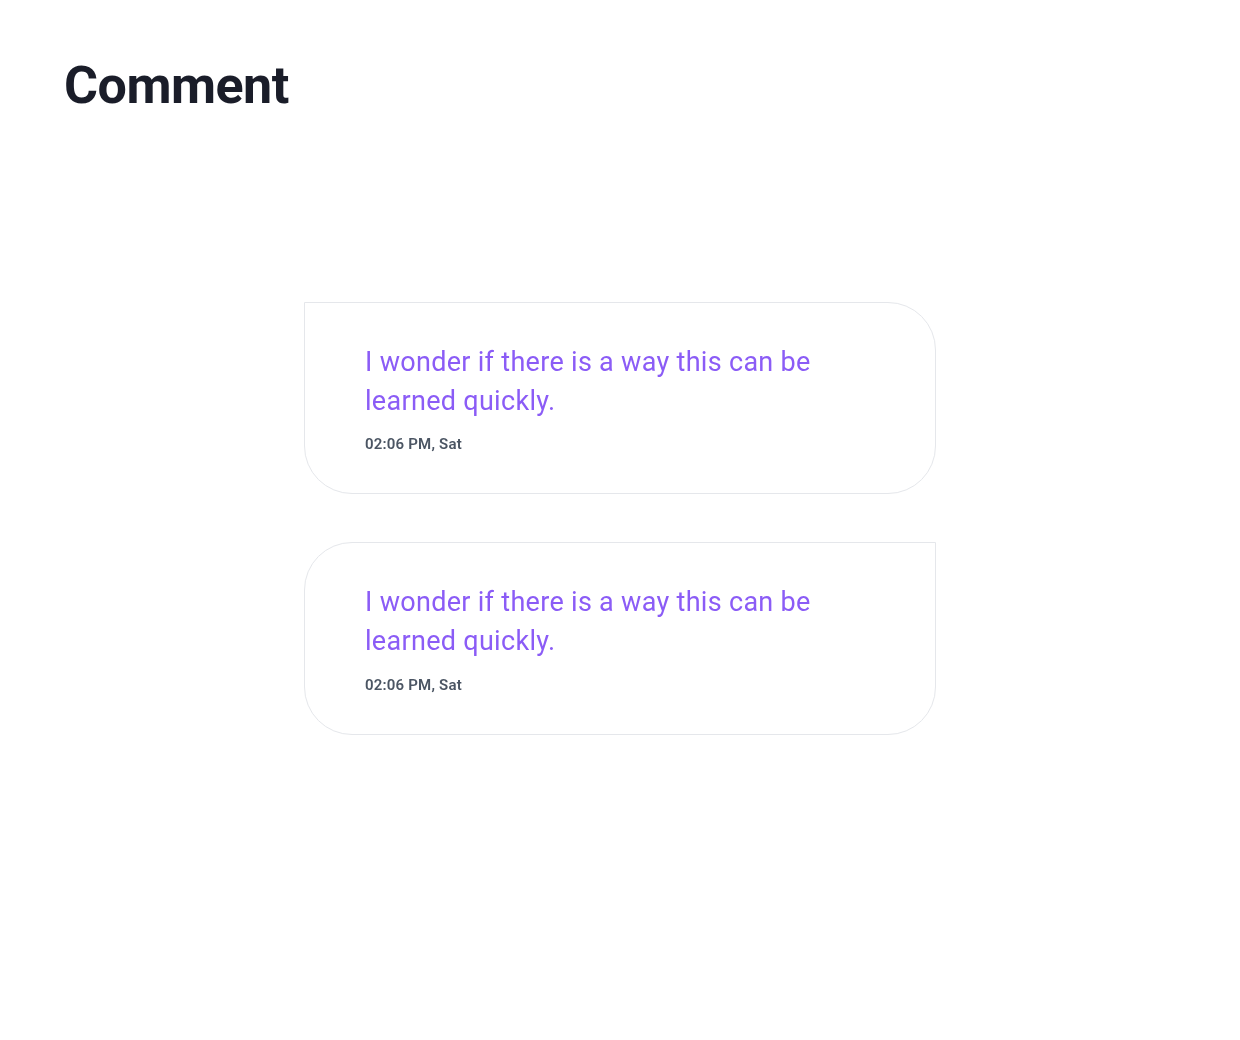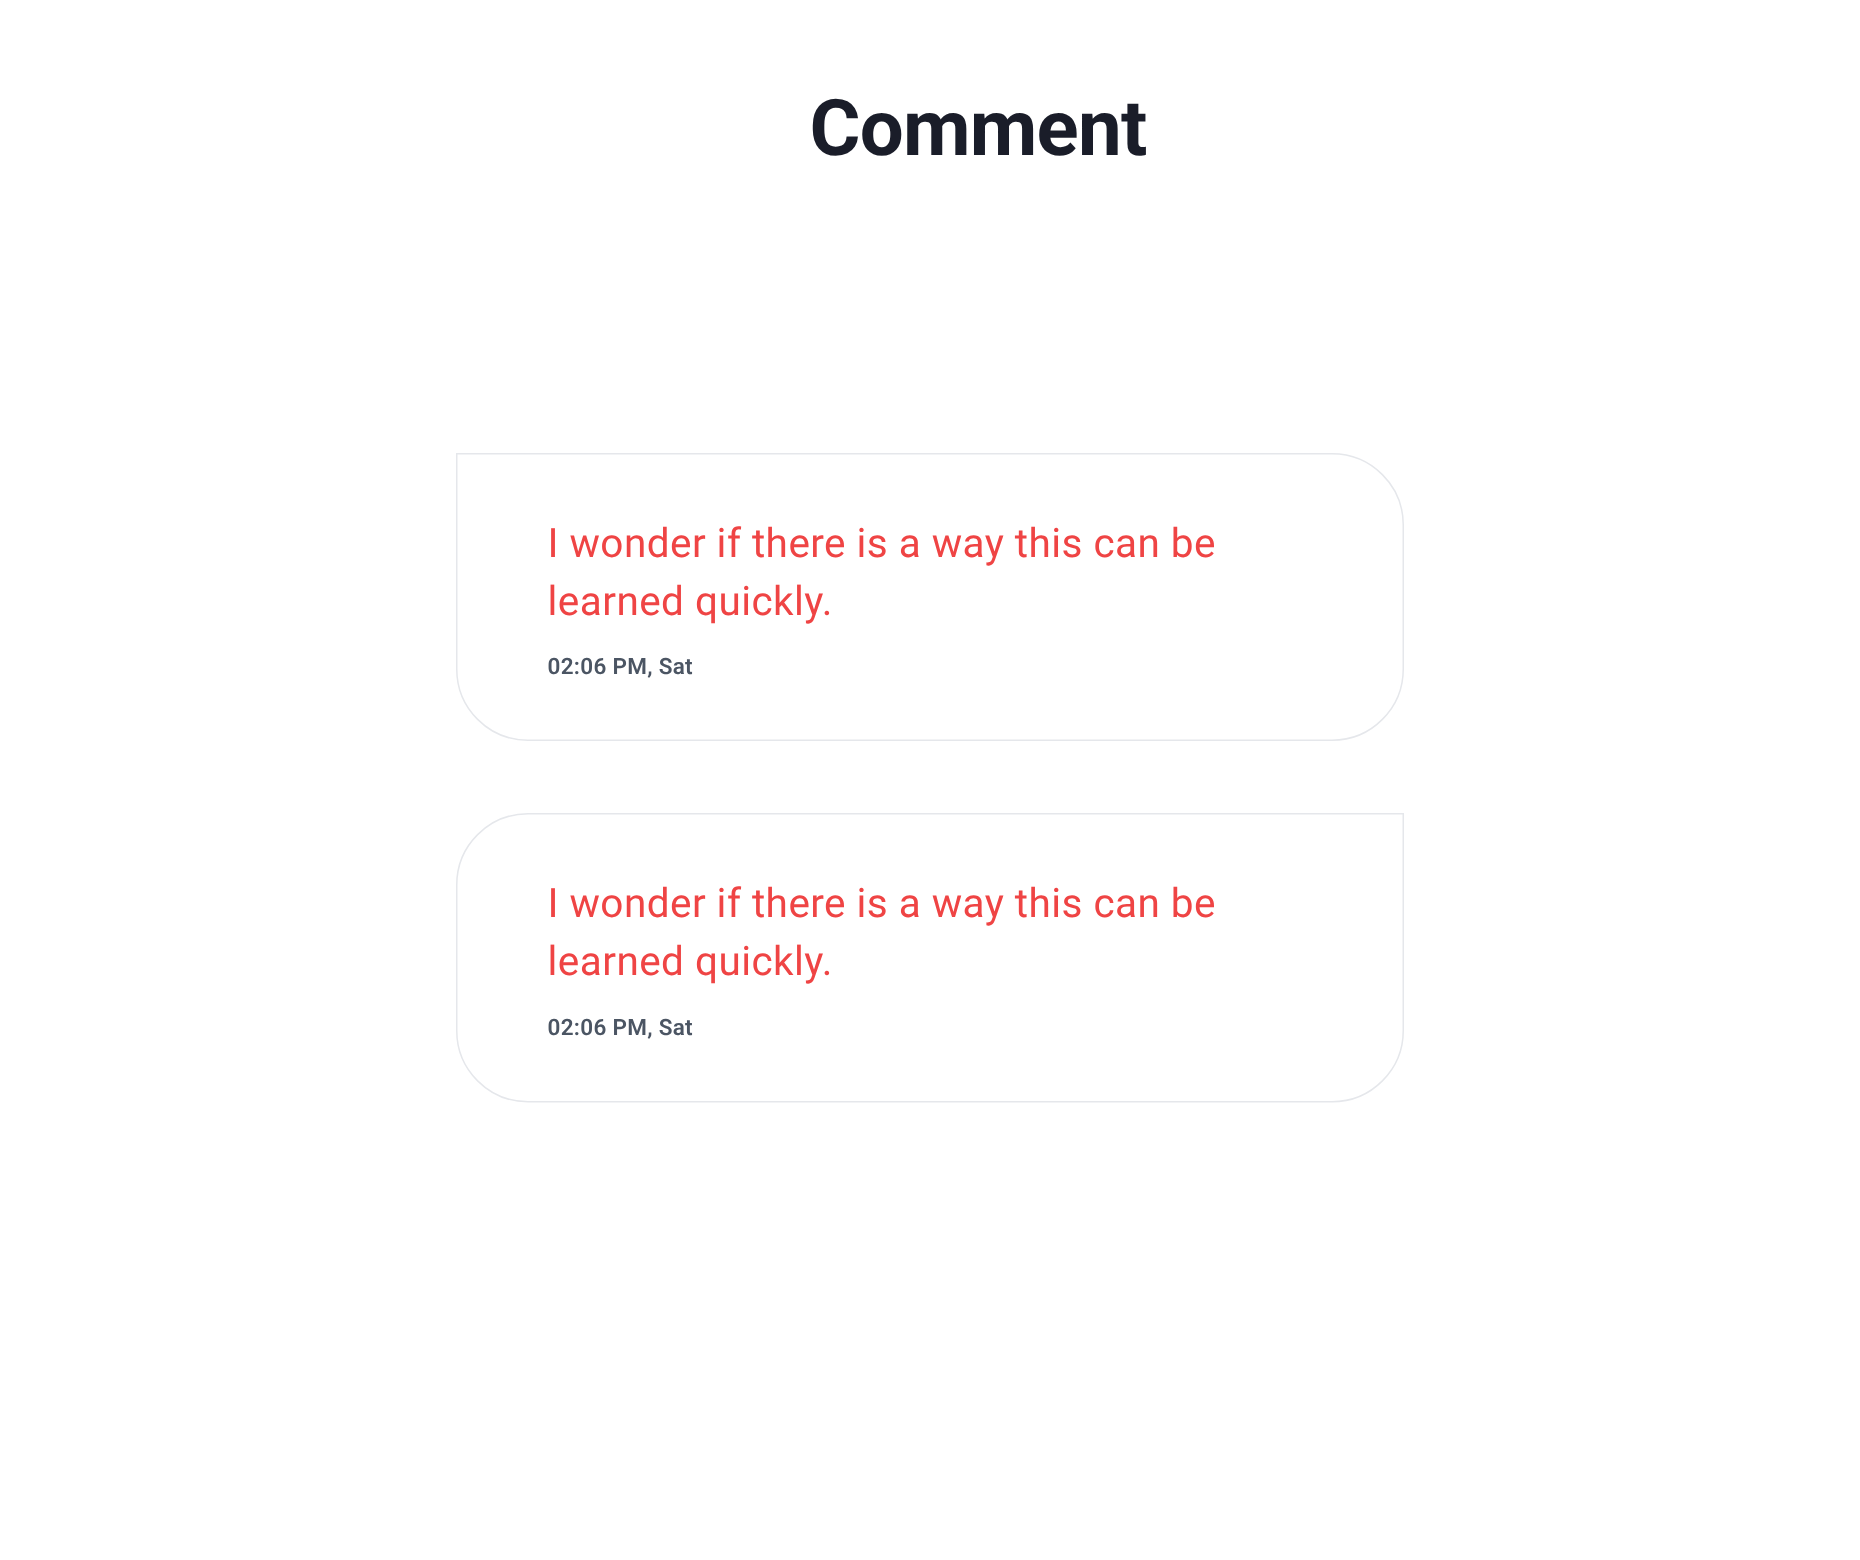--- a/index.html
+++ b/index.html
@@ -15,21 +15,20 @@
       height: 1040px;
       overflow: hidden;
     }
     
     .page-title {
       font-size: 52px;
       font-weight: 700;
       color: #1a1d29;
       padding: 55px 0 0 64px;
       letter-spacing: -0.5px;
-      text-align: center;
     }
     
     .comments-container {
       display: flex;
       flex-direction: column;
       align-items: center;
       gap: 48px;
       margin-top: 186px;
     }
     
@@ -44,21 +43,21 @@
       border-radius: 0 48px 48px 48px;
     }
     
     .comment-bubble.variant-2 {
       border-radius: 48px 0 48px 48px;
     }
     
     .comment-text {
       font-size: 27px;
       line-height: 1.45;
-      color: #ef4444;
+      color: #8b5cf6;
       font-weight: 400;
       letter-spacing: 0.3px;
       margin-bottom: 14px;
     }
     
     .comment-timestamp {
       font-size: 15px;
       font-weight: 600;
       color: #4b5563;
       letter-spacing: 0.2px;

